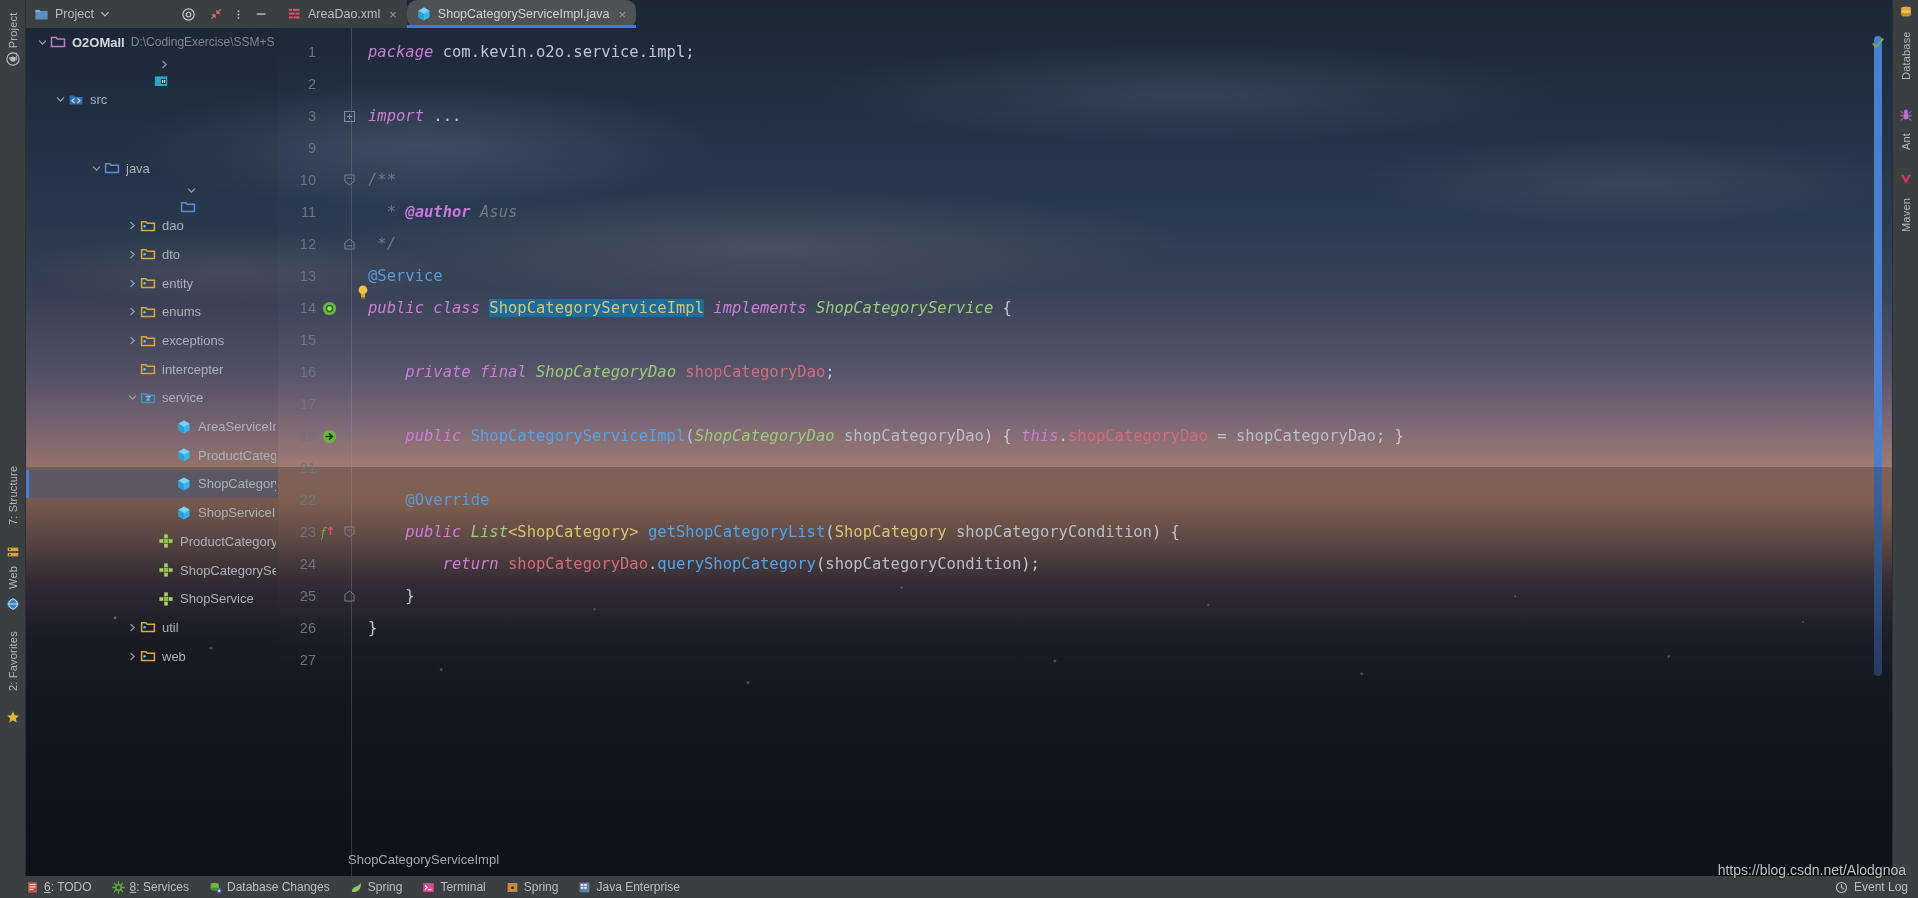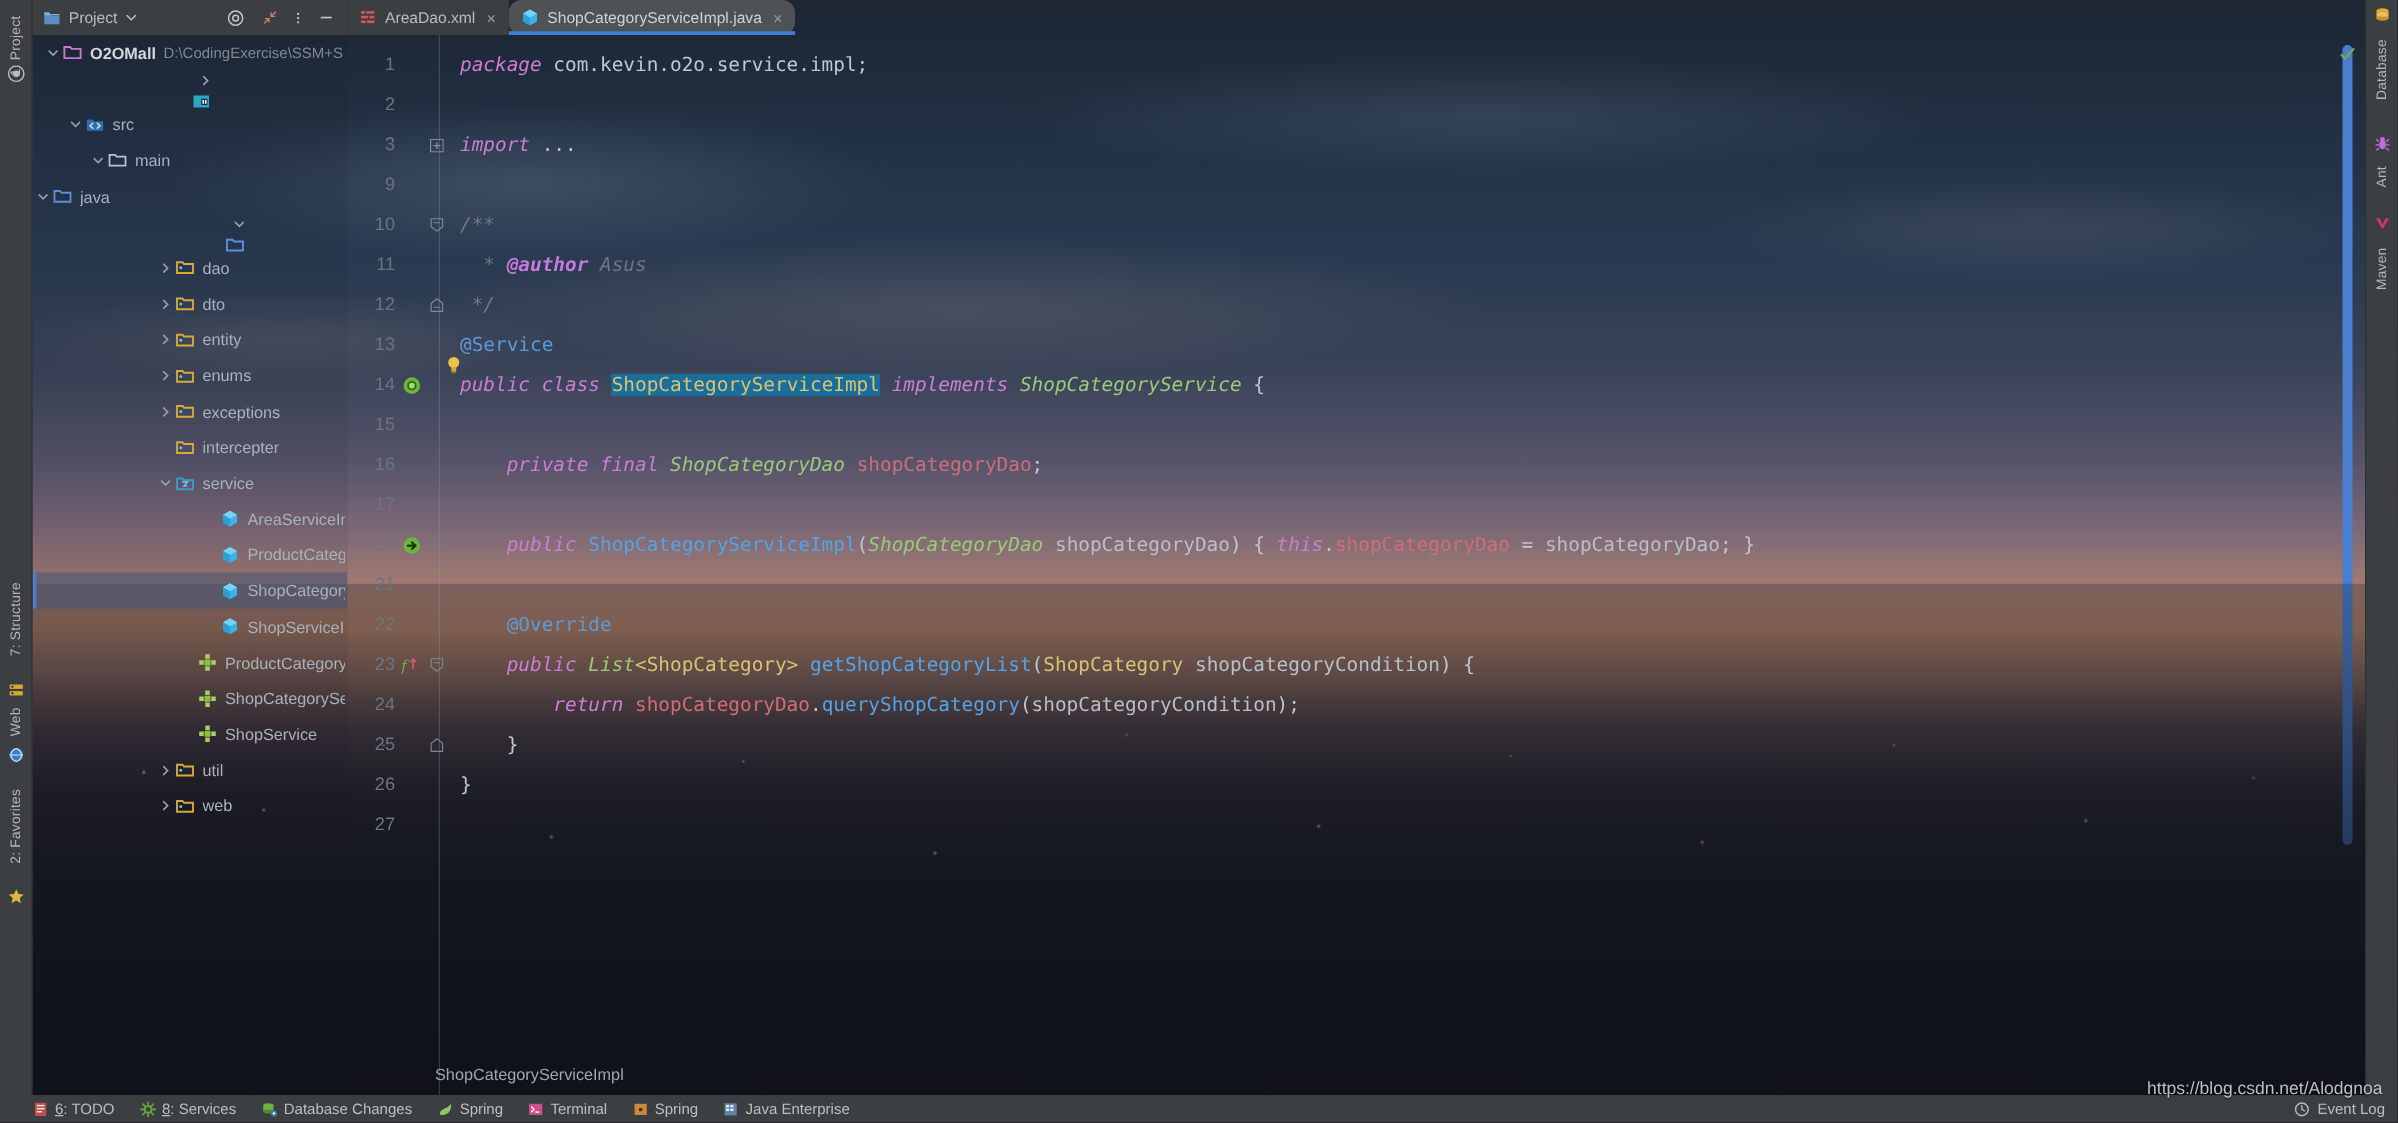--- a/index.html
+++ b/index.html
@@ -344,34 +344,21 @@
           </svg>
         </span>
         <span class="nico">
           <svg width="16" height="16" viewBox="0 0 16 16">
             <path d="M1.5 3.6h4.6l1.2 1.4h7.2v7.5H1.5z" fill="#2f6fb0"></path>
             <path d="M6.2 6.6L4 8.6l2.2 2M9.8 6.6L12 8.6l-2.2 2" fill="none" stroke="#cfe3f6" stroke-width="1.2" stroke-linecap="round"></path>
           </svg>
         </span>
         <span class="tree-label">src</span>
       </div>
-      <div class="tree-row" style="padding-left: 44px;">
-        <span class="arrow">
-          <svg width="9" height="9" viewBox="0 0 10 10">
-            <path d="M1.5 3.2l3.5 3.6 3.5-3.6" fill="none" stroke="#97a0ac" stroke-width="1.4" stroke-linecap="round"></path>
-          </svg>
-        </span>
-        <span class="nico">
-          <svg width="16" height="16" viewBox="0 0 16 16">
-            <path d="M1.6 3.8h4.4l1.2 1.4h7.2v7.2H1.6z" fill="none" stroke="#b9c1cb" stroke-width="1.4"></path>
-          </svg>
-        </span>
-        <span class="tree-label">main</span>
-      </div>
-      <div class="tree-row" style="">
+      <div class="tree-row" style="padding-left: 62px; margin-top: 40px;">
         <span class="arrow">
           <svg width="9" height="9" viewBox="0 0 10 10">
             <path d="M1.5 3.2l3.5 3.6 3.5-3.6" fill="none" stroke="#97a0ac" stroke-width="1.4" stroke-linecap="round"></path>
           </svg>
         </span>
         <span class="nico">
           <svg width="16" height="16" viewBox="0 0 16 16">
             <path d="M1.6 3.8h4.4l1.2 1.4h7.2v7.2H1.6z" fill="none" stroke="#5a8fd8" stroke-width="1.5"></path>
           </svg>
         </span>

